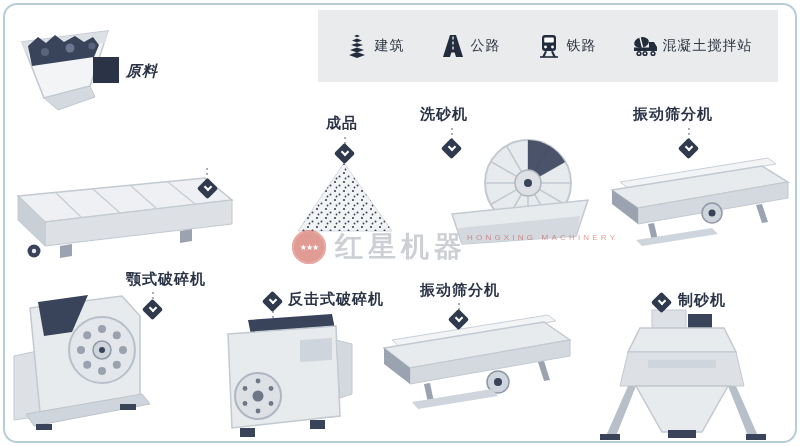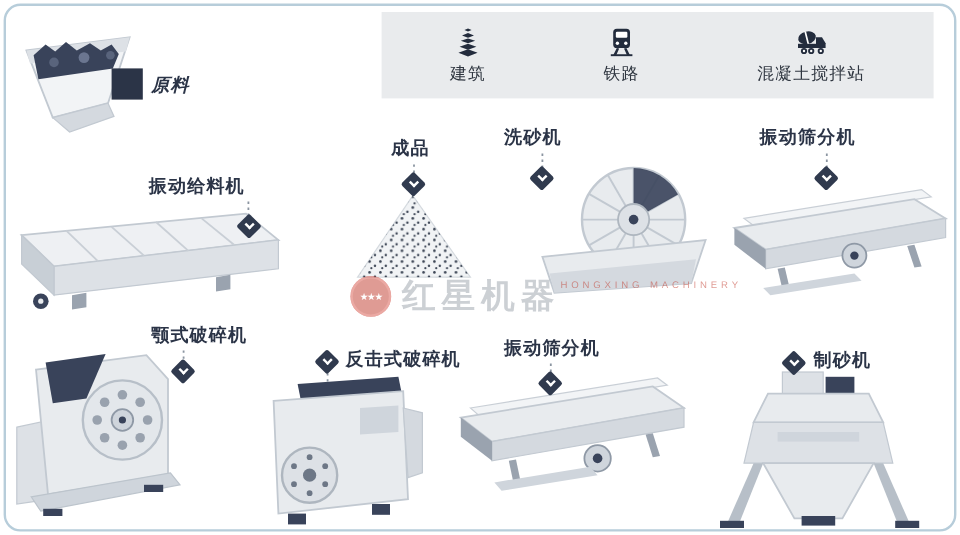--- a/index.html
+++ b/index.html
@@ -13,21 +13,21 @@
     pointer-events:none; z-index:6;
   }
   svg.art{ position:absolute; left:0; top:0; z-index:1; }
 
   
   .banner{
     position:absolute; left:318px; top:10px; width:460px; height:72px;
     background:#e9ebed; display:flex; align-items:center; justify-content:space-around;
     z-index:3; padding:0 8px;
   }
-  .banner-item{ display:flex; flex-direction:column; align-items:center; gap:5px; }
+  .banner-item{ display:flex; flex-direction:row; align-items:center; gap:5px; }
   .banner-item svg{ display:block; }
   .banner-label{ font-size:14px; color:#2f3640; letter-spacing:1px; white-space:nowrap; }
 
   
   .lbl{
     position:absolute; font-size:15px; font-weight:700; color:#2b3447;
     white-space:nowrap; z-index:4; letter-spacing:1px;
   }
 
   
@@ -219,20 +219,31 @@
 
   <div class="banner">
     <div class="banner-item">
       <svg width="26" height="26" viewBox="0 0 26 26">
         <path fill="#232c3d" d="M5 22 L13 19 L21 22 L13 25 Z M6 17 L13 14.5 L20 17 L13 19.5 Z M7 12 L13 10 L19 12 L13 14 Z M8 7.5 L13 5.5 L18 7.5 L13 9.5 Z M10 3 L13 1.8 L16 3 L13 4.3 Z"></path>
       </svg>
       <span class="banner-label">建筑</span>
     </div>
     <div class="banner-item">
       <svg width="26" height="26" viewBox="0 0 26 26">
+        <path fill="#232c3d" d="M10,2 L16,2 L23,24 L16,24 L14.6,19.5 L11.4,19.5 L10,24 L3,24 Z"></path>
+        <g fill="#ffffff">
+          <rect x="12.4" y="3.5" width="1.2" height="3"></rect>
+          <rect x="12.4" y="8.5" width="1.2" height="3"></rect>
+          <rect x="12.4" y="13.5" width="1.2" height="3"></rect>
+        </g>
+      </svg>
+      <span class="banner-label">公路</span>
+    </div>
+    <div class="banner-item">
+      <svg width="26" height="26" viewBox="0 0 26 26">
         <rect x="6" y="2" width="14" height="16" rx="3" fill="#232c3d"></rect>
         <rect x="8.2" y="4.5" width="9.6" height="5" rx="1" fill="#ffffff"></rect>
         <circle cx="9.5" cy="14" r="1.4" fill="#ffffff"></circle>
         <circle cx="16.5" cy="14" r="1.4" fill="#ffffff"></circle>
         <path d="M9,18 L6,24 L8.5,24 L11,18.5 Z M17,18 L20,24 L17.5,24 L15,18.5 Z" fill="#232c3d"></path>
         <rect x="4" y="23.2" width="18" height="1.6" fill="#232c3d"></rect>
       </svg>
       <span class="banner-label">铁路</span>
     </div>
     <div class="banner-item">
@@ -246,21 +257,20 @@
         <circle cx="13" cy="20.5" r="2.6" fill="#232c3d"></circle>
           <circle cx="13" cy="20.5" r="1" fill="#ffffff"></circle>
         <circle cx="21" cy="20.5" r="2.6" fill="#232c3d"></circle>
           <circle cx="21" cy="20.5" r="1" fill="#ffffff"></circle>
       </svg>
       <span class="banner-label">混凝土搅拌站</span>
     </div>
   </div>
 
   <div class="lbl" style="left:126px; top:62px;font-style:italic;">原料</div>
-  <div class="lbl" style="left:124px; top:146px;">振动给料机</div>
   <div class="lbl" style="left:326px; top:114px;">成品</div>
   <div class="lbl" style="left:420px; top:105px;">洗砂机</div>
   <div class="lbl" style="left:633px; top:105px;">振动筛分机</div>
   <div class="lbl" style="left:126px; top:270px;">颚式破碎机</div>
   <div class="lbl" style="left:288px; top:290px;">反击式破碎机</div>
   <div class="lbl" style="left:420px; top:281px;">振动筛分机</div>
   <div class="lbl" style="left:678px; top:291px;text-align:right;">制砂机</div>
 
   <div class="diamond" style="left:200px; top:181px;">
       <span class="sq"></span>

